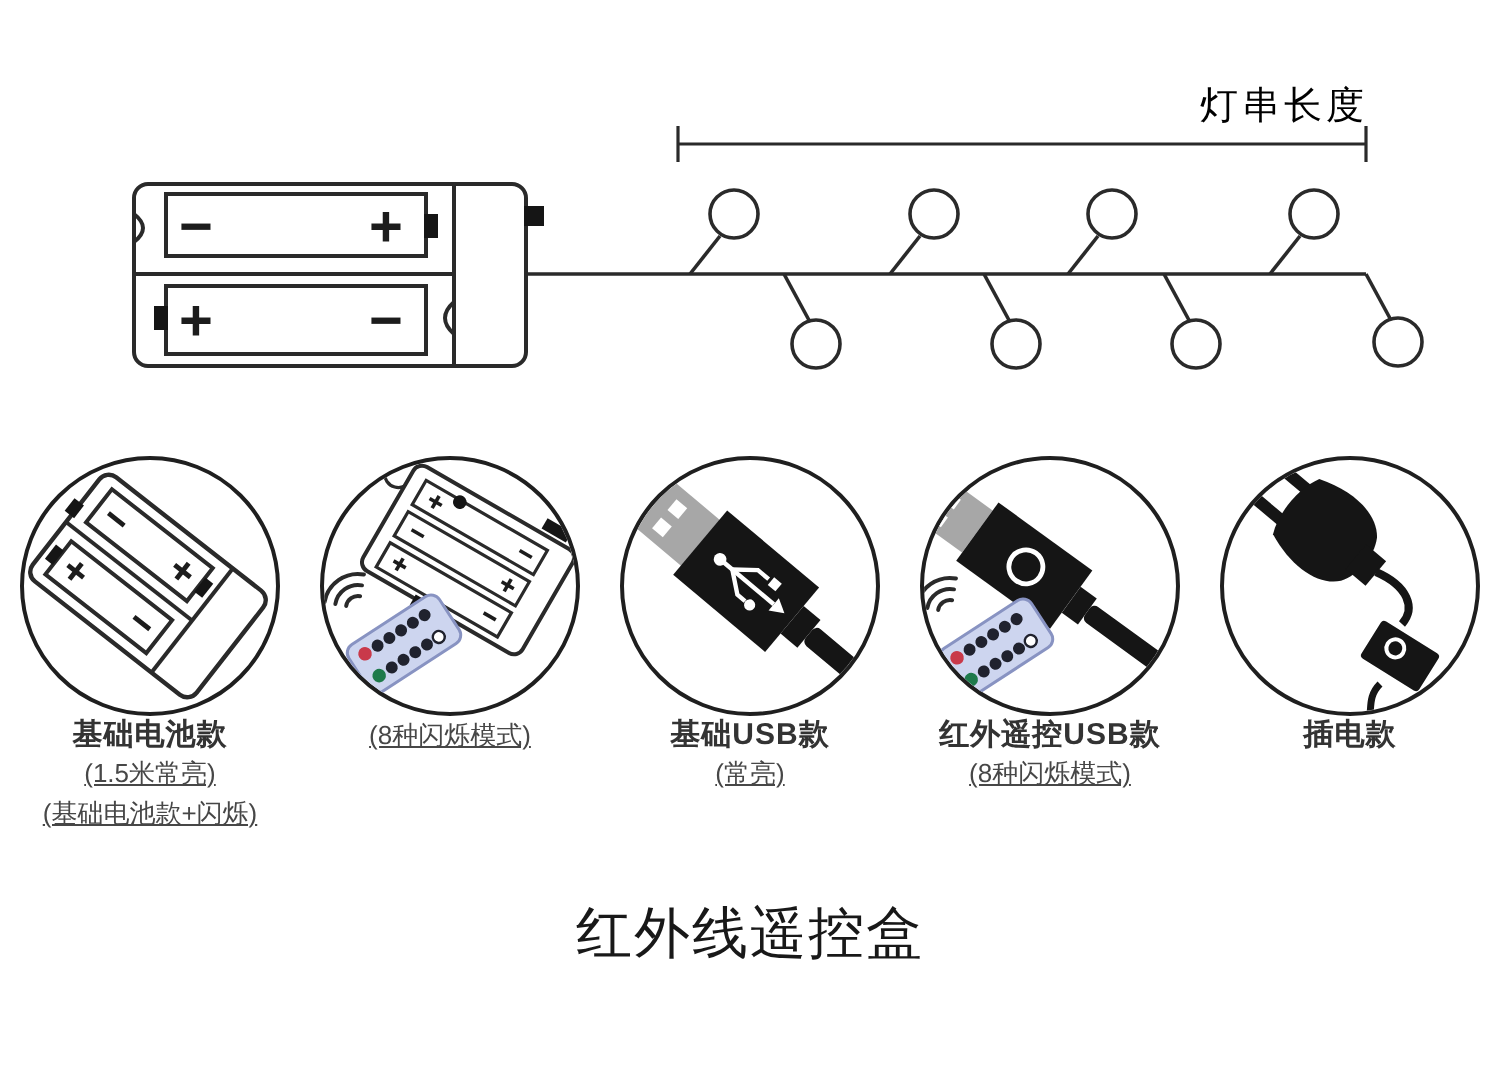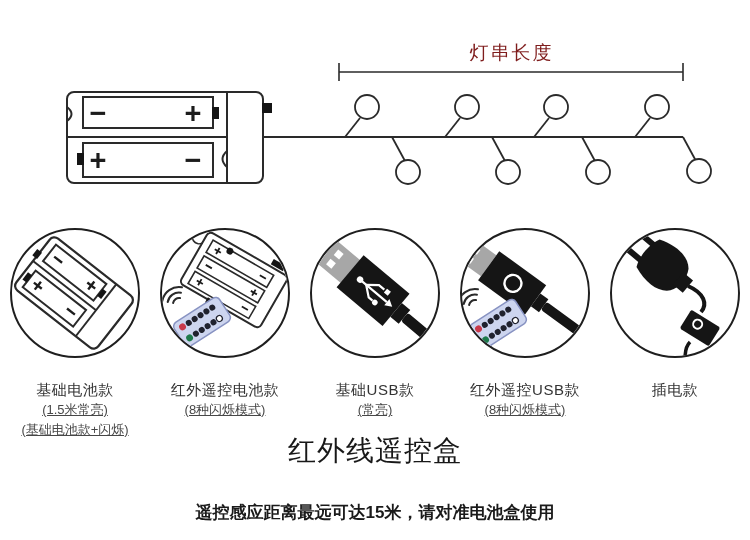--- a/index.html
+++ b/index.html
@@ -1,34 +1,34 @@
 <!DOCTYPE html>
 <html><head>
 <meta charset="utf-8">
 <style>
   html,body{margin:0;padding:0;background:#ffffff;}
   body{font-family:"Liberation Sans","DejaVu Sans",sans-serif;}
   .stage{position:relative;width:750px;height:540px;background:#fff;overflow:hidden;}
 
   
   .top-svg{position:absolute;top:0;left:0;}
-  .string-label{position:absolute;left:339px;top:40px;width:345px;text-align:center;
-    font-size:19px;color:#7f1d1d;letter-spacing:2px;}
+  .string-label{position:absolute;left:339px;top:40px;width:345px;text-align:right;
+    font-size:19px;color:#000000;letter-spacing:2px;}
 
   
   .variants{position:absolute;top:228px;left:0;width:750px;display:flex;}
   .variant{width:150px;display:flex;flex-direction:column;align-items:center;}
   .circle{width:130px;height:130px;border:2px solid #1f1f1f;border-radius:50%;
     box-sizing:border-box;background:#fff;overflow:hidden;flex:none;}
   .circle svg{display:block;}
-  .v-title{margin-top:23px;font-size:15px;font-weight:normal;color:#333;letter-spacing:.5px;white-space:nowrap;}
+  .v-title{margin-top:0;font-size:15px;font-weight:bold;color:#333;letter-spacing:.5px;white-space:nowrap;}
   .v-note{font-size:13px;color:#474747;line-height:20px;white-space:nowrap;text-decoration:underline;}
 
   
-  .footer-title{position:absolute;top:432px;left:0;width:750px;text-align:center;
+  .footer-title{position:absolute;top:448px;left:0;width:750px;text-align:center;
     font-size:28px;color:#181818;letter-spacing:1px;}
   .footer-sub{position:absolute;top:501px;left:0;width:750px;text-align:center;
     font-size:17px;font-weight:bold;color:#1a1a1a;}
 </style>
 </head>
 <body>
 
 <div class="stage">
 
   <svg width="0" height="0" style="position:absolute" aria-hidden="true">
@@ -162,21 +162,20 @@
                 <line x1="-28.5" y1="15.5" x2="-28.5" y2="22.5"></line>
               <line x1="20" y1="19" x2="27" y2="19"></line>
             </g>
             <rect x="-14" y="28" width="16" height="6" fill="#151515"></rect>
             <rect x="24" y="-38" width="14" height="6" fill="#151515"></rect>
           </g>
           <use href="#remote-def" transform="translate(40,92) rotate(-33)"></use>
           <use href="#waves-def" transform="translate(17,74) rotate(10)"></use>
         </svg>
       </div>
-      <div class="v-title">红外遥控电池款</div>
       <div class="v-note">(8种闪烁模式)</div>
     </div>
 
     <div class="variant">
       <div class="circle">
         <svg width="126" height="126" viewBox="0 0 126 126">
           <g transform="translate(58,58) rotate(40)">
             <rect x="-56" y="-15" width="32" height="30" fill="#a7a7a7"></rect>
             <rect x="-49" y="-9" width="7" height="7" fill="#fff"></rect>
             <rect x="-49" y="3" width="7" height="7" fill="#fff"></rect>
@@ -235,15 +234,14 @@
           </g>
           <path d="M 78,112 C 70,120 76,128 70,136" stroke="#151515" stroke-width="3.5" fill="none"></path>
         </svg>
       </div>
       <div class="v-title">插电款</div>
     </div>
 
   </div>
 
   <div class="footer-title">红外线遥控盒</div>
-  <div class="footer-sub">遥控感应距离最远可达15米，请对准电池盒使用</div>
 
 </div>
 
 </body></html>

